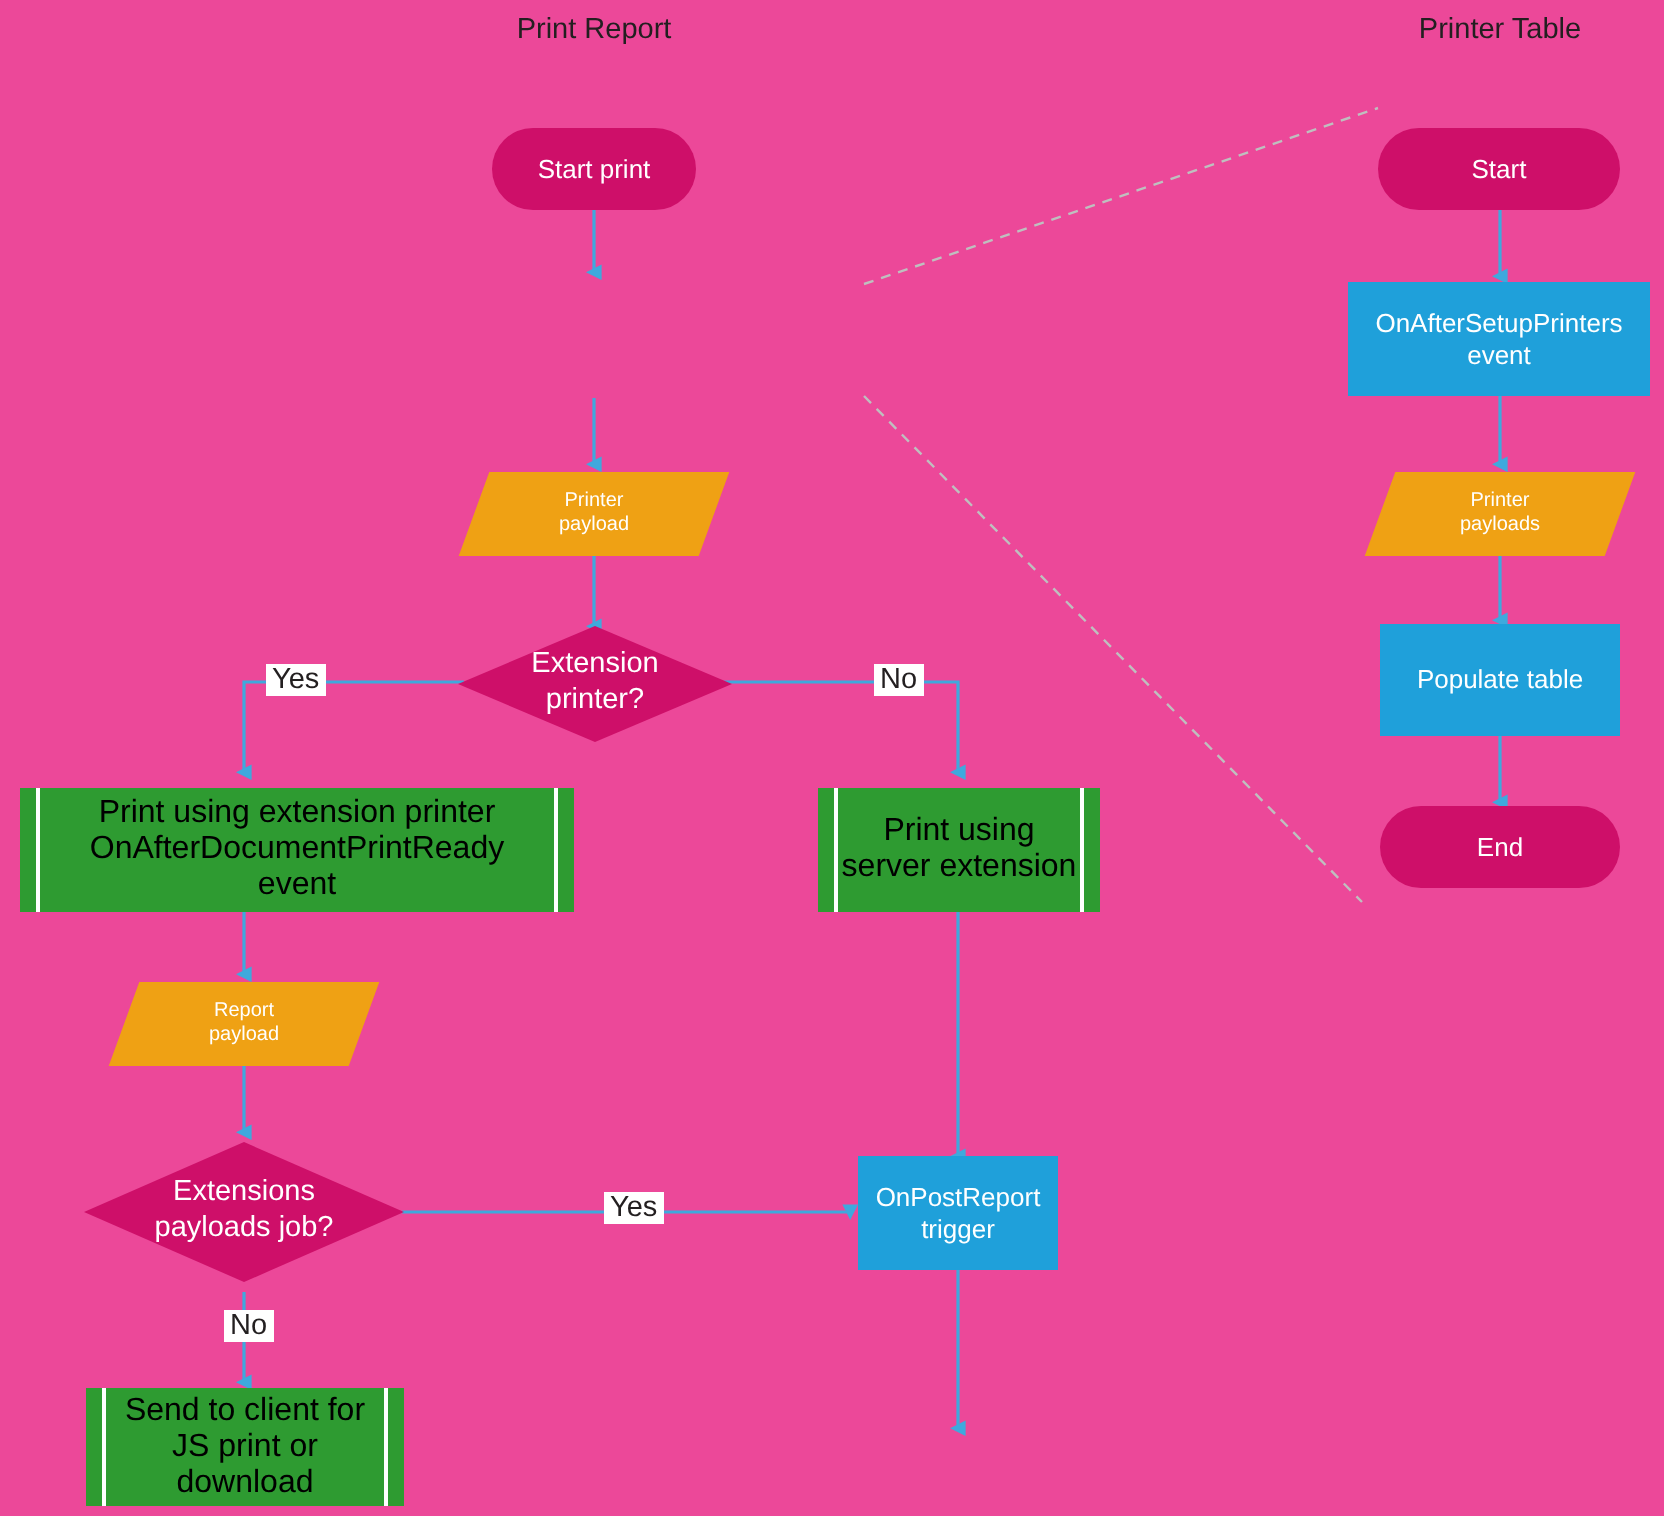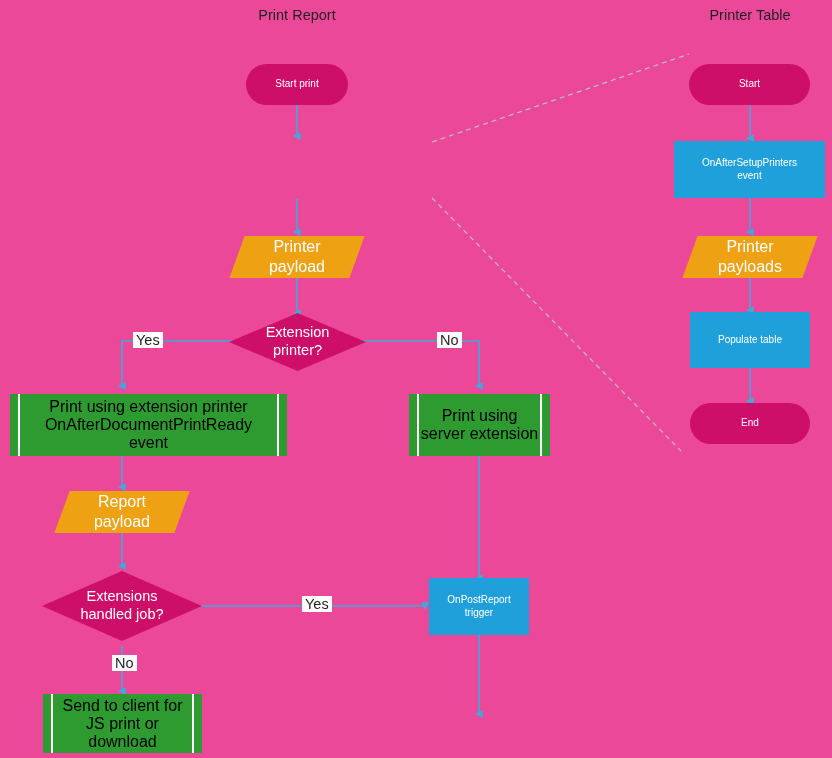--- a/index.html
+++ b/index.html
@@ -27,21 +27,21 @@
   }
   .node {
     position: absolute;
     box-sizing: border-box;
     display: flex;
     align-items: center;
     justify-content: center;
     text-align: center;
     color: #ffffff;
     line-height: 1.22;
-    font-size: 10px;
+    font-size: 13px;
     white-space: pre-line;
     z-index: 3;
   }
   .lane-title {
     position: absolute;
     color: #231f20;
     font-size: 14.5px;
     text-align: center;
     z-index: 4;
   }
@@ -77,21 +77,21 @@
     display: flex;
     align-items: center;
     justify-content: center;
     text-align: center;
     white-space: pre-line;
   }
   
   .n-data {
     position: absolute;
     color: #ffffff;
-    font-size: 16px;
+    font-size: 10px;
     line-height: 1.22;
     z-index: 3;
   }
   .n-data .para {
     position: absolute;
     left: 0; top: 0; right: 0; bottom: 0;
     background: #efa114;
     transform: skewX(-20deg);
   }
   .n-data .dtext {
@@ -221,21 +221,21 @@
 
   <div class="n-data" style="left:62px; top:491px; width:120px; height:42px;">
     <span class="para"></span>
     <span class="dtext">Report
 payload</span>
   </div>
 
   <div class="n-dec" style="left:42px; top:571px; width:160px; height:70px;">
     <span class="dia"></span>
     <span class="dectext">Extensions
-handled job?</span>
+payloads job?</span>
   </div>
 
   <div class="edge-label" style="left:302px; top:596px;">Yes</div>
   <div class="edge-label" style="left:112px; top:655px;">No</div>
 
   <div class="n-green" style="left:43px; top:694px; width:159px; height:59px; z-index:3;">
     <span class="gp-bar left"></span>
     <span class="gp-bar right"></span>
     <span class="gp-text">Send to client for
 JS print or

